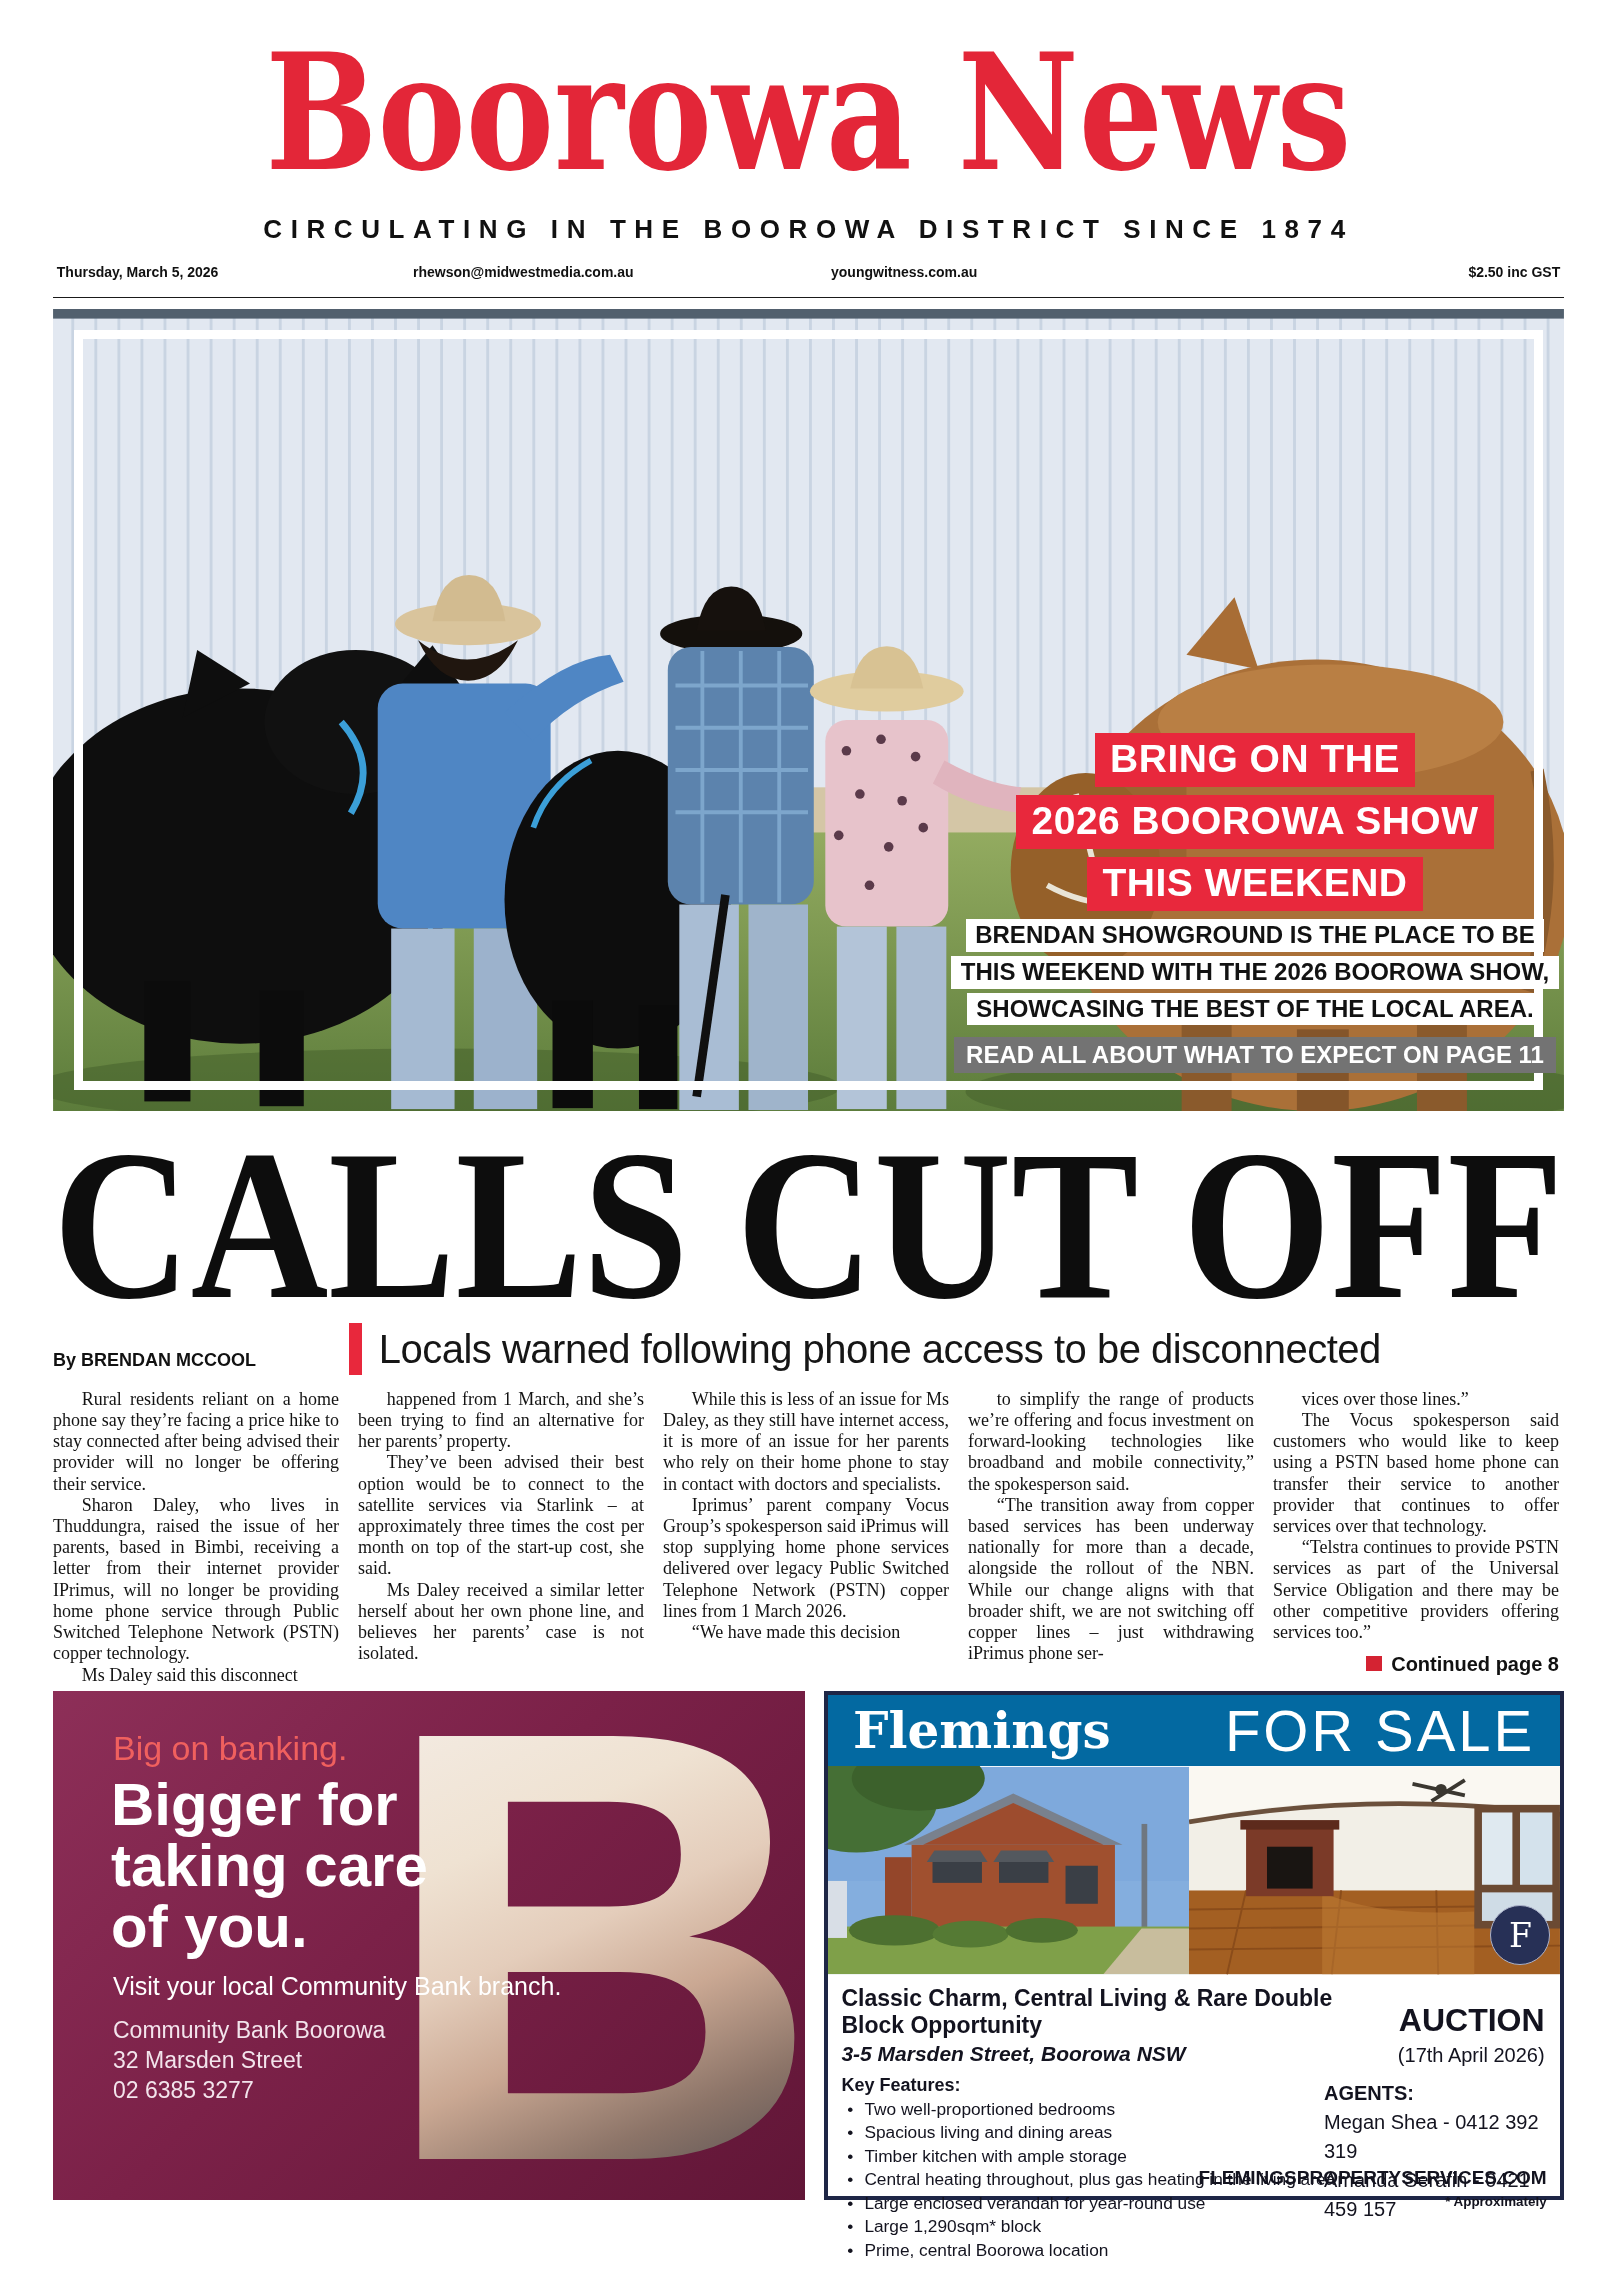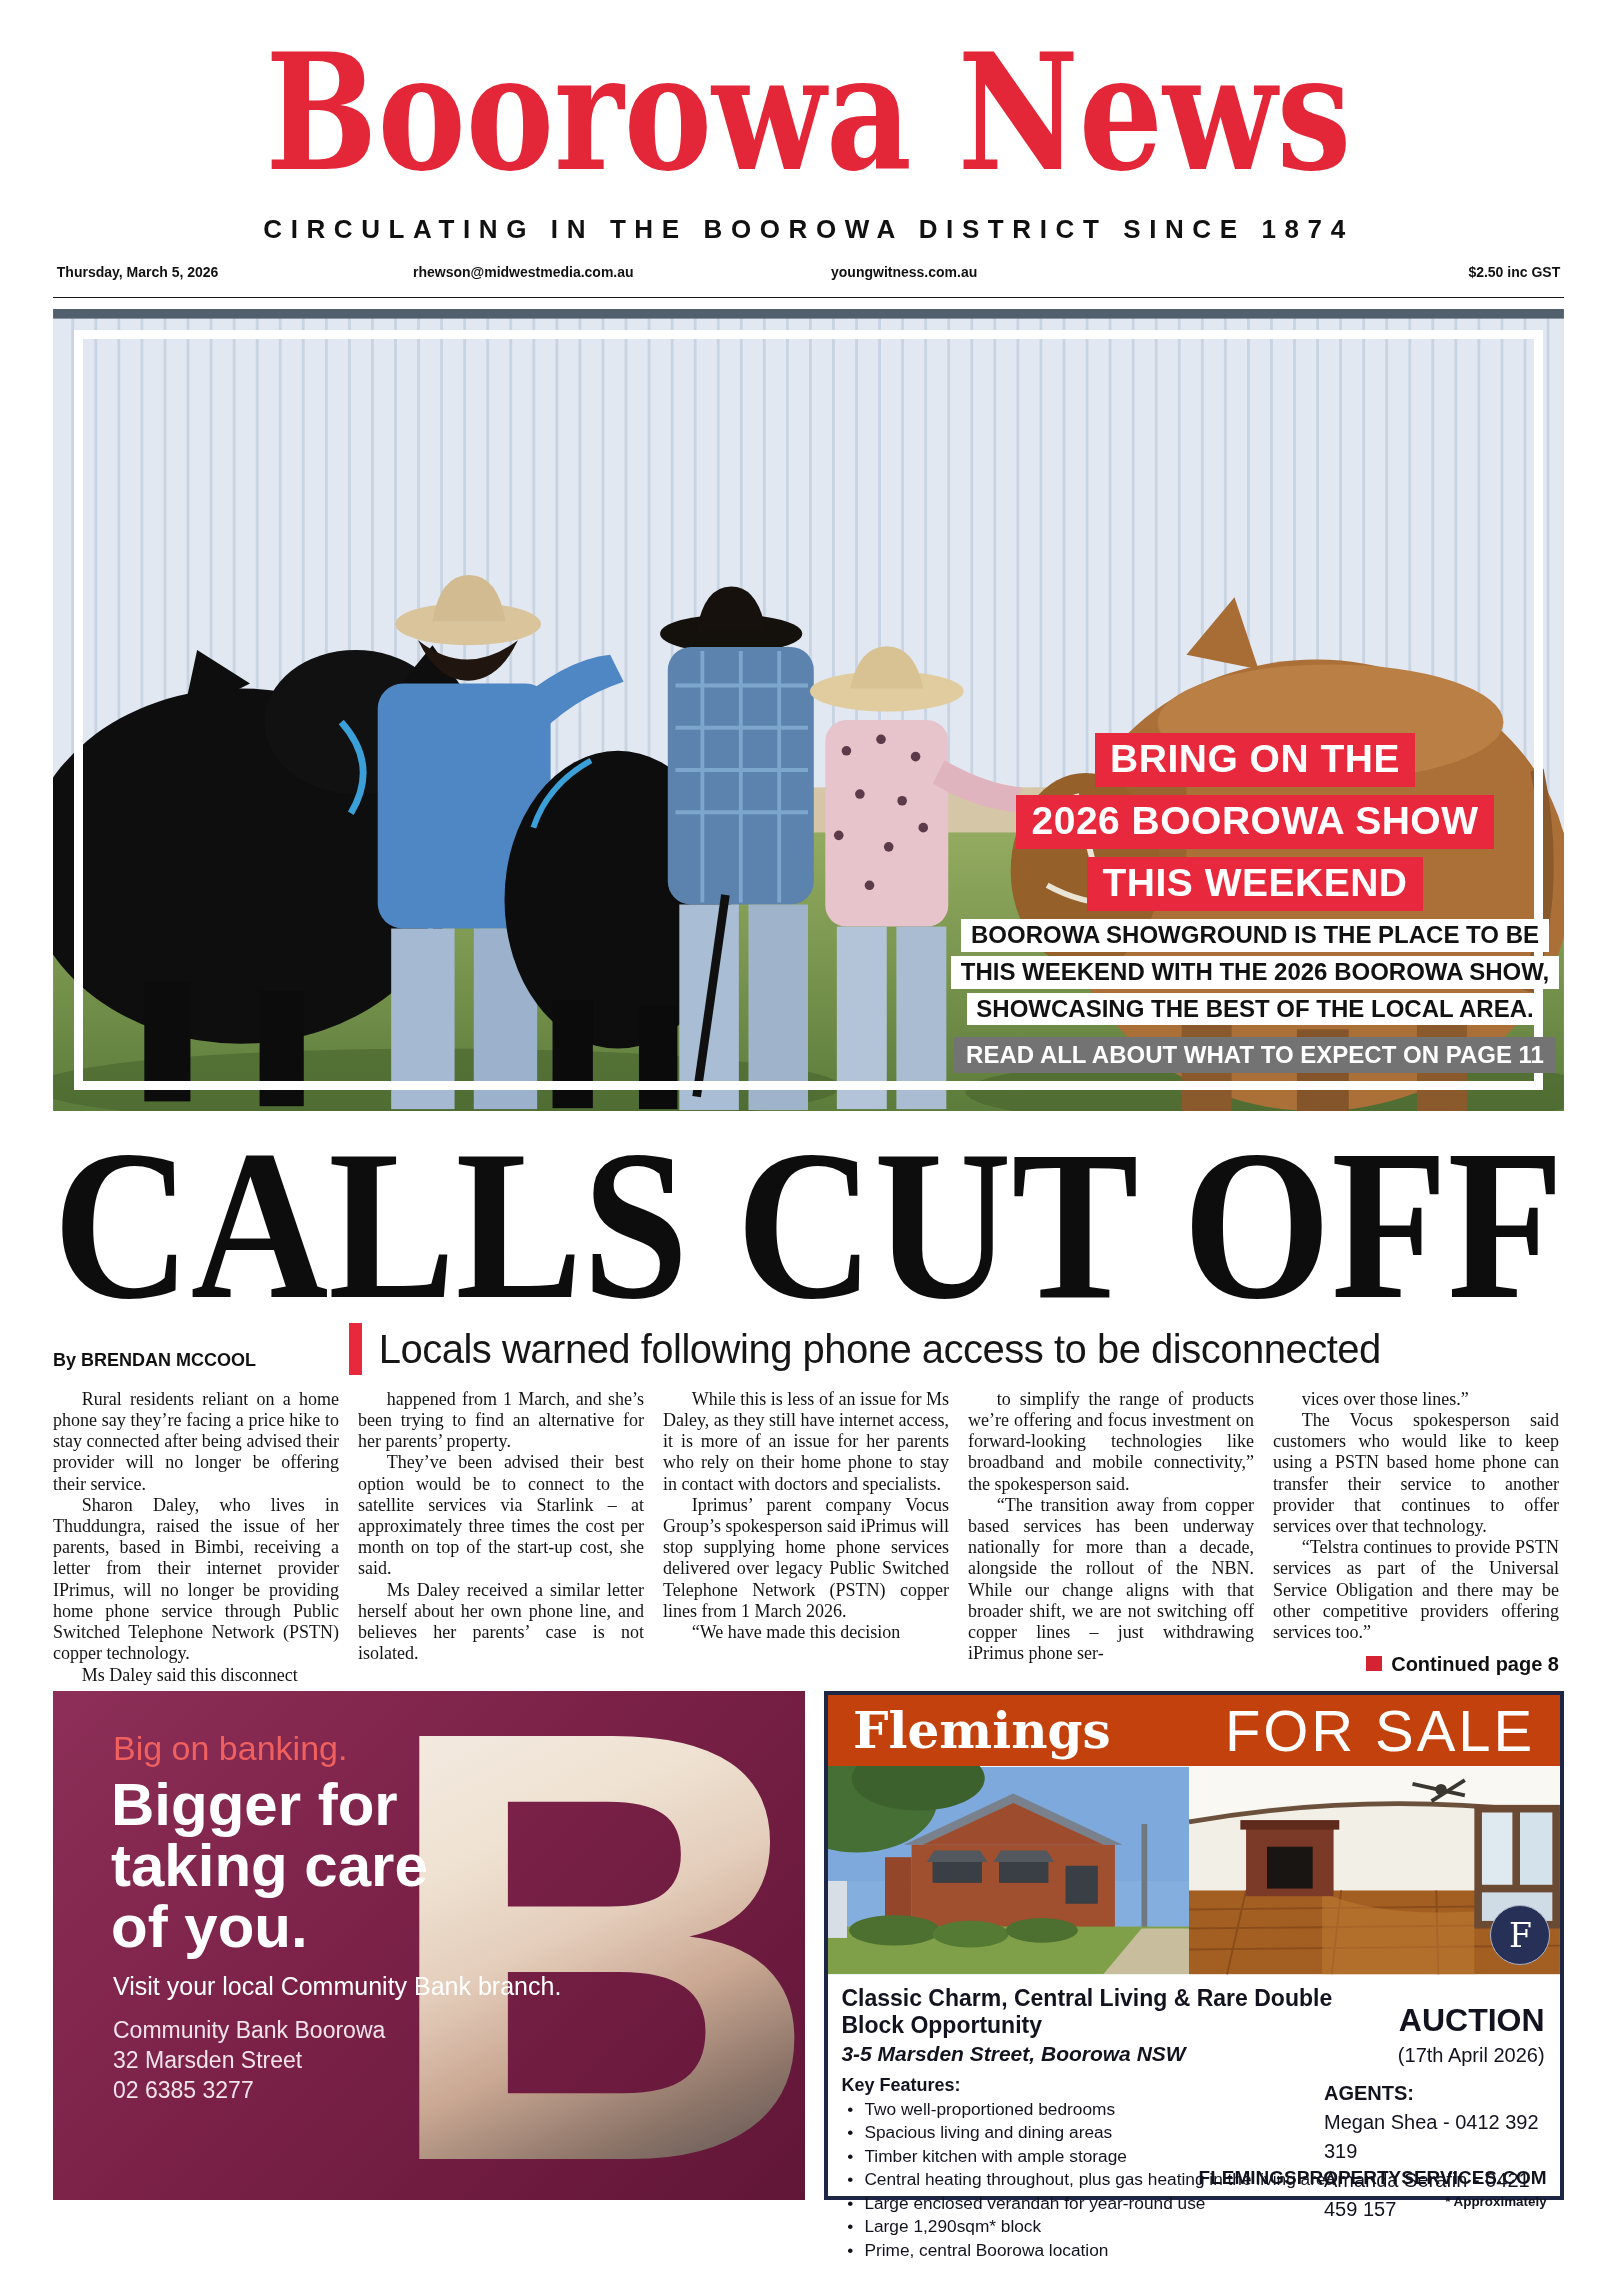--- a/index.html
+++ b/index.html
@@ -61,21 +61,21 @@
   .bank-tag { position:absolute; left:60px; top:38px; color:#f0605e; font-size:34px; }
   .bank-head { position:absolute; left:58px; top:83px; color:#ffffff; font-weight:bold;
                font-size:60px; line-height:1.02; }
   .bank-cta { position:absolute; left:60px; top:281px; color:#ffffff; font-size:25px; }
   .bank-details { position:absolute; left:60px; top:325px; color:#f3e4ec; font-size:23px;
                   line-height:1.3; }
 
   
   .flem { position:relative; margin-left:19px; width:740px; height:509px;
           border:4.8px solid #1e2646; background:#ffffff; }
-  .flem-header { height:71px; background:#c2410c; color:#fff; display:flex;
+  .flem-header { height:71px; background:#0369a1; color:#fff; display:flex;
                  align-items:center; justify-content:space-between; padding:0 25px; }
   .flem-brand { font-family:"DejaVu Serif", serif; font-weight:bold; font-size:50px; }
   .flem-forsale { font-size:58px; letter-spacing:2.9px; font-weight:normal; }
   .flem-photos { position:relative; display:flex; height:209px; }
   .flem-photos svg { display:block; }
   .f-badge { position:absolute; right:9.6px; bottom:9.6px; width:60px; height:60px; border-radius:50%;
              background:#273056; border:1.9px solid #aab0c8; color:#fff; display:flex;
              align-items:center; justify-content:center;
              font-family:"DejaVu Serif", serif; font-size:33px; }
   .flem-info { position:relative; padding:9.6px 15.4px 0 13.4px; height:215px; }
@@ -193,21 +193,21 @@
         <path d="M1545,480 q25,120 -10,230" stroke="#8a5a2c" stroke-width="14" fill="none"></path>
         <ellipse cx="1330" cy="430" rx="180" ry="60" fill="#b97f44"></ellipse>
       </svg>
 
       <div class="hero-frame"></div>
 
       <div class="overlay">
         <div class="ov-red">BRING ON THE</div>
         <div class="ov-red">2026 BOOROWA SHOW</div>
         <div class="ov-red">THIS WEEKEND</div>
-        <div class="ov-white">BOOROWA SHOWGROUND IS THE PLACE TO BE</div>
+        <div class="ov-white">BRENDAN SHOWGROUND IS THE PLACE TO BE</div>
         <div class="ov-white">THIS WEEKEND WITH THE 2026 BOOROWA SHOW,</div>
         <div class="ov-white">SHOWCASING THE BEST OF THE LOCAL AREA.</div>
         <div class="ov-black">READ ALL ABOUT WHAT TO EXPECT ON PAGE 11</div>
       </div>
     </div>
 
     <div class="headline-wrap">
       <svg width="1511" height="171" viewBox="0 0 1573 178">
         <text x="0" y="172" font-family="Liberation Serif, serif" font-weight="bold" font-size="222" fill="#0d0d0d" textLength="1573" lengthAdjust="spacingAndGlyphs">CALLS CUT OFF</text>
       </svg>

